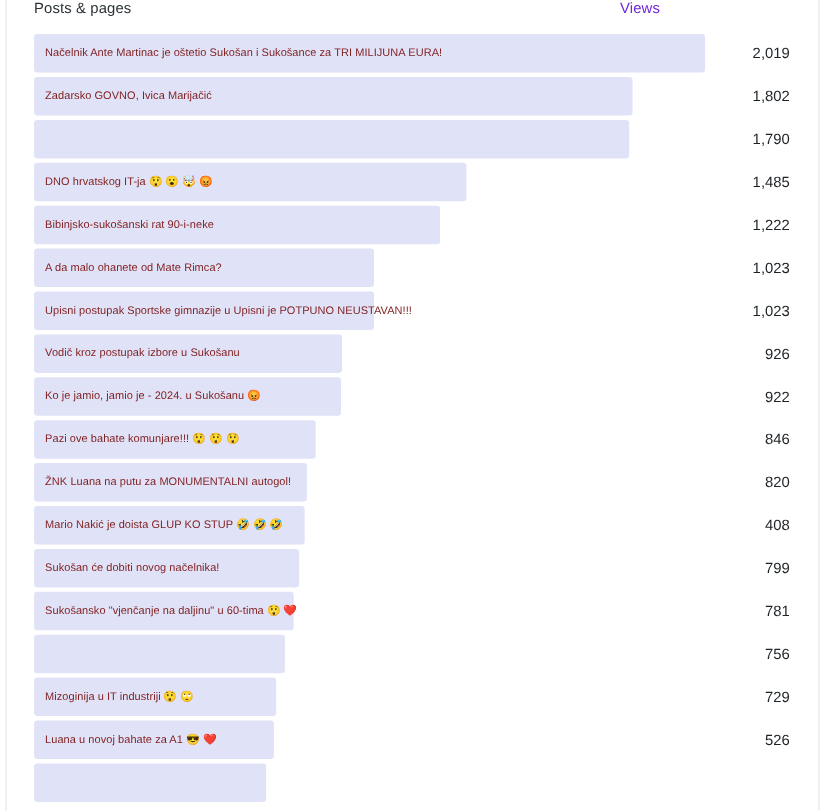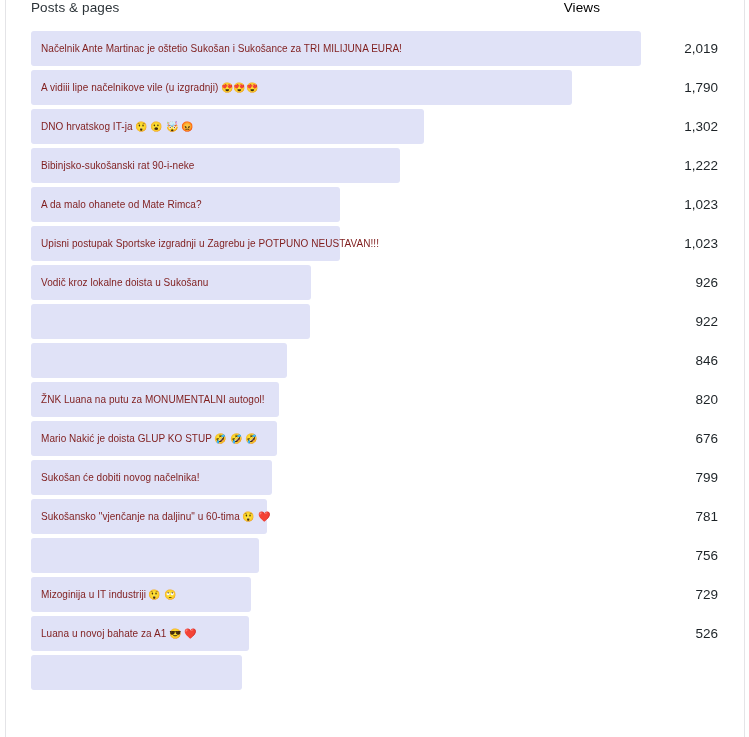--- a/index.html
+++ b/index.html
@@ -42,21 +42,21 @@
     font-size: 13.5px;
     color: #2c3338;
     letter-spacing: 0.1px;
     white-space: nowrap;
   }
   .header .h-views {
     position: absolute;
     right: 31px;
     top: 0;
     font-size: 13.5px;
-    color: #000000;
+    color: #6d28d9;
     letter-spacing: 0.1px;
     white-space: nowrap;
   }
 
   .rows {
     position: absolute;
     left: 0;
     top: 30px;
     width: 749px;
   }
@@ -110,66 +110,72 @@
     <span class="h-views">Views</span>
   </div>
 
   <div class="rows" id="rows">
       <div class="row">
         <div class="bar" style="width: 610px; background: rgb(224, 226, 247);"></div>
         <span class="row-title">Načelnik Ante Martinac je oštetio Sukošan i Sukošance za TRI MILIJUNA EURA!</span>
         <span class="row-views">2,019</span>
       </div>
       <div class="row">
+        <div class="bar" style="width: 544px; background: rgb(224, 226, 247);"></div>
+        <span class="row-title">Zadarsko GOVNO, Ivica Marijačić</span>
+        <span class="row-views">1,802</span>
+      </div>
+      <div class="row">
         <div class="bar" style="width: 541px; background: rgb(224, 226, 247);"></div>
-        <span class="row-title">A vidiii lipe načelnikove vile (u izgradnji) 😍😍😍</span>
         <span class="row-views">1,790</span>
       </div>
       <div class="row">
         <div class="bar" style="width: 393px; background: rgb(224, 226, 247);"></div>
         <span class="row-title">DNO hrvatskog IT-ja 😲 😮 🤯 😡</span>
-        <span class="row-views">1,302</span>
+        <span class="row-views">1,485</span>
       </div>
       <div class="row">
         <div class="bar" style="width: 369px; background: rgb(224, 226, 247);"></div>
         <span class="row-title">Bibinjsko-sukošanski rat 90-i-neke</span>
         <span class="row-views">1,222</span>
       </div>
       <div class="row">
         <div class="bar" style="width: 309px; background: rgb(224, 226, 247);"></div>
         <span class="row-title">A da malo ohanete od Mate Rimca?</span>
         <span class="row-views">1,023</span>
       </div>
       <div class="row">
         <div class="bar" style="width: 309px; background: rgb(224, 226, 247);"></div>
-        <span class="row-title">Upisni postupak Sportske izgradnji u Zagrebu je POTPUNO NEUSTAVAN!!!</span>
+        <span class="row-title">Upisni postupak Sportske gimnazije u Upisni je POTPUNO NEUSTAVAN!!!</span>
         <span class="row-views">1,023</span>
       </div>
       <div class="row">
         <div class="bar" style="width: 280px; background: rgb(224, 226, 247);"></div>
-        <span class="row-title">Vodič kroz lokalne doista u Sukošanu</span>
+        <span class="row-title">Vodič kroz postupak izbore u Sukošanu</span>
         <span class="row-views">926</span>
       </div>
       <div class="row">
         <div class="bar" style="width: 279px; background: rgb(224, 226, 247);"></div>
+        <span class="row-title">Ko je jamio, jamio je - 2024. u Sukošanu 😡</span>
         <span class="row-views">922</span>
       </div>
       <div class="row">
         <div class="bar" style="width: 256px; background: rgb(224, 226, 247);"></div>
+        <span class="row-title">Pazi ove bahate komunjare!!! 😲 😲 😲</span>
         <span class="row-views">846</span>
       </div>
       <div class="row">
         <div class="bar" style="width: 248px; background: rgb(224, 226, 247);"></div>
         <span class="row-title">ŽNK Luana na putu za MONUMENTALNI autogol!</span>
         <span class="row-views">820</span>
       </div>
       <div class="row">
         <div class="bar" style="width: 246px; background: rgb(224, 226, 247);"></div>
         <span class="row-title">Mario Nakić je doista GLUP KO STUP 🤣 🤣 🤣</span>
-        <span class="row-views">676</span>
+        <span class="row-views">408</span>
       </div>
       <div class="row">
         <div class="bar" style="width: 241px; background: rgb(224, 226, 247);"></div>
         <span class="row-title">Sukošan će dobiti novog načelnika!</span>
         <span class="row-views">799</span>
       </div>
       <div class="row">
         <div class="bar" style="width: 236px; background: rgb(224, 226, 247);"></div>
         <span class="row-title">Sukošansko "vjenčanje na daljinu" u 60-tima 😲 ❤️</span>
         <span class="row-views">781</span>

